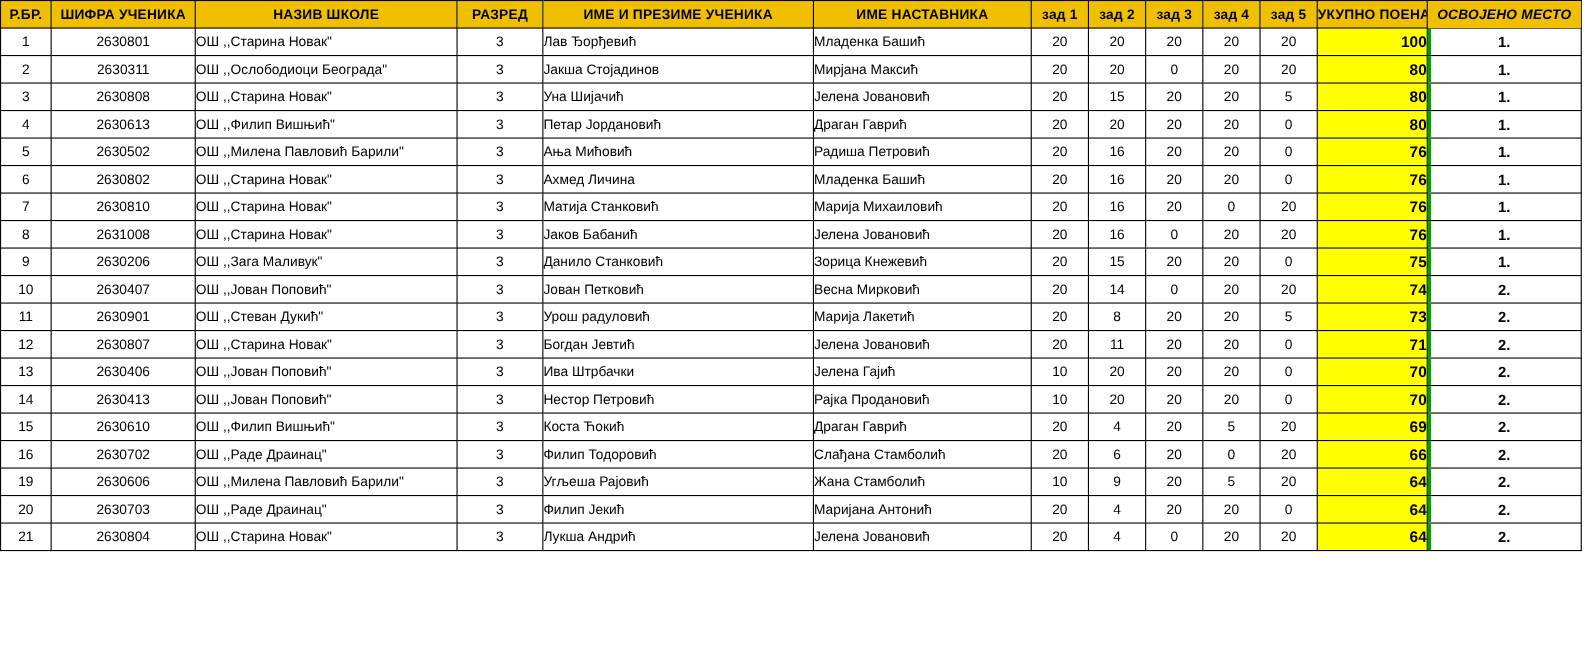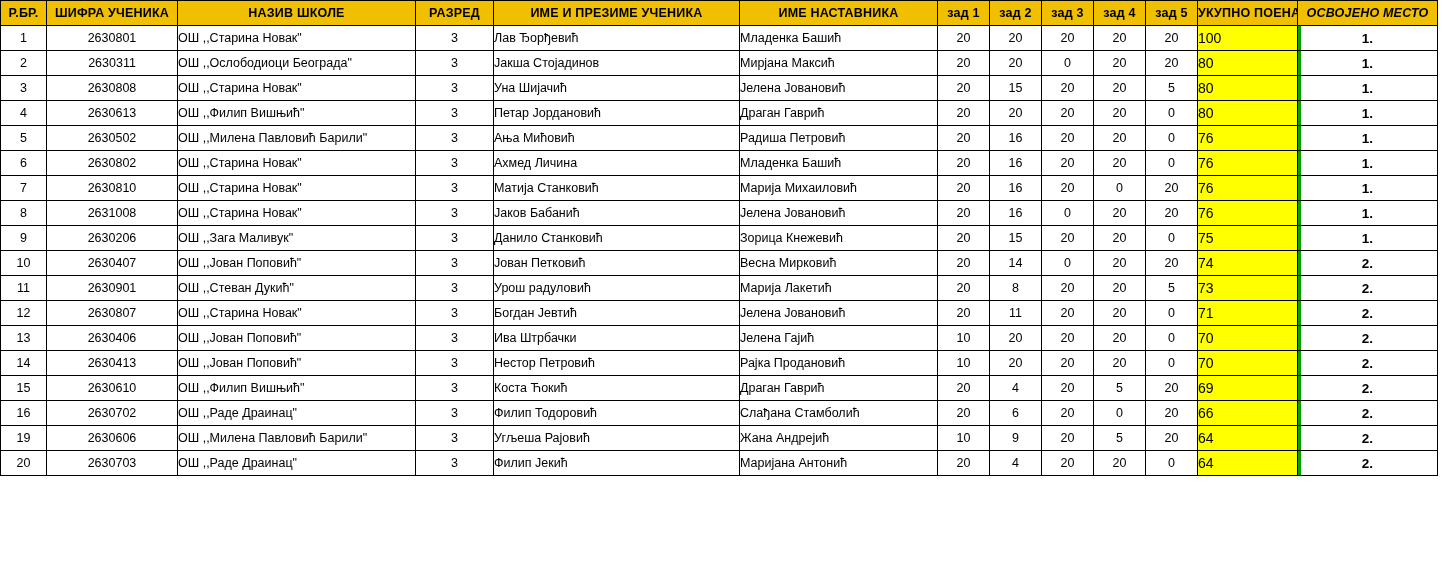--- a/index.html
+++ b/index.html
@@ -49,23 +49,23 @@
   col.c-mesto { width: 140px; }
 
   td.rb      { text-align: center; }
   td.sifra   { text-align: center; }
   td.skola   { text-align: left;  padding-left: 6px; }
   td.razred  { text-align: center; }
   td.ime     { text-align: left;  padding-left: 6px; }
   td.nast    { text-align: left;  padding-left: 6px; }
   td.zad     { text-align: center; }
   td.uk      {
-    text-align: left;
+    text-align: right;
     background: #ffff00;
-    font-weight: normal;
+    font-weight: bold;
     font-size: 14px;
   }
   td.mesto   {
     text-align: center;
     font-weight: bold;
     font-size: 13.5px;
   }
   
   td.mesto {
     position: relative;
@@ -360,38 +360,53 @@
         <td class="zad">20</td>
         <td class="uk">66</td>
         <td class="mesto">2.</td>
       </tr>
       <tr>
         <td class="rb">19</td>
         <td class="sifra">2630606</td>
         <td class="skola">ОШ ,,Милена Павловић Барили"</td>
         <td class="razred">3</td>
         <td class="ime">Угљеша Рајовић</td>
-        <td class="nast">Жана Андрејић</td>
+        <td class="nast">Жана Стамболић</td>
         <td class="zad">10</td>
         <td class="zad">9</td>
         <td class="zad">20</td>
         <td class="zad">5</td>
         <td class="zad">20</td>
         <td class="uk">64</td>
         <td class="mesto">2.</td>
       </tr>
       <tr>
         <td class="rb">20</td>
         <td class="sifra">2630703</td>
         <td class="skola">ОШ ,,Раде Драинац"</td>
         <td class="razred">3</td>
         <td class="ime">Филип Јекић</td>
         <td class="nast">Маријана Антонић</td>
         <td class="zad">20</td>
         <td class="zad">4</td>
         <td class="zad">20</td>
         <td class="zad">20</td>
         <td class="zad">0</td>
+        <td class="uk">64</td>
+        <td class="mesto">2.</td>
+      </tr>
+      <tr>
+        <td class="rb">21</td>
+        <td class="sifra">2630804</td>
+        <td class="skola">ОШ ,,Старина Новак"</td>
+        <td class="razred">3</td>
+        <td class="ime">Лукша Андрић</td>
+        <td class="nast">Јелена Јовановић</td>
+        <td class="zad">20</td>
+        <td class="zad">4</td>
+        <td class="zad">0</td>
+        <td class="zad">20</td>
+        <td class="zad">20</td>
         <td class="uk">64</td>
         <td class="mesto">2.</td>
       </tr>
     </tbody>
 </table>
 
 </body></html>

